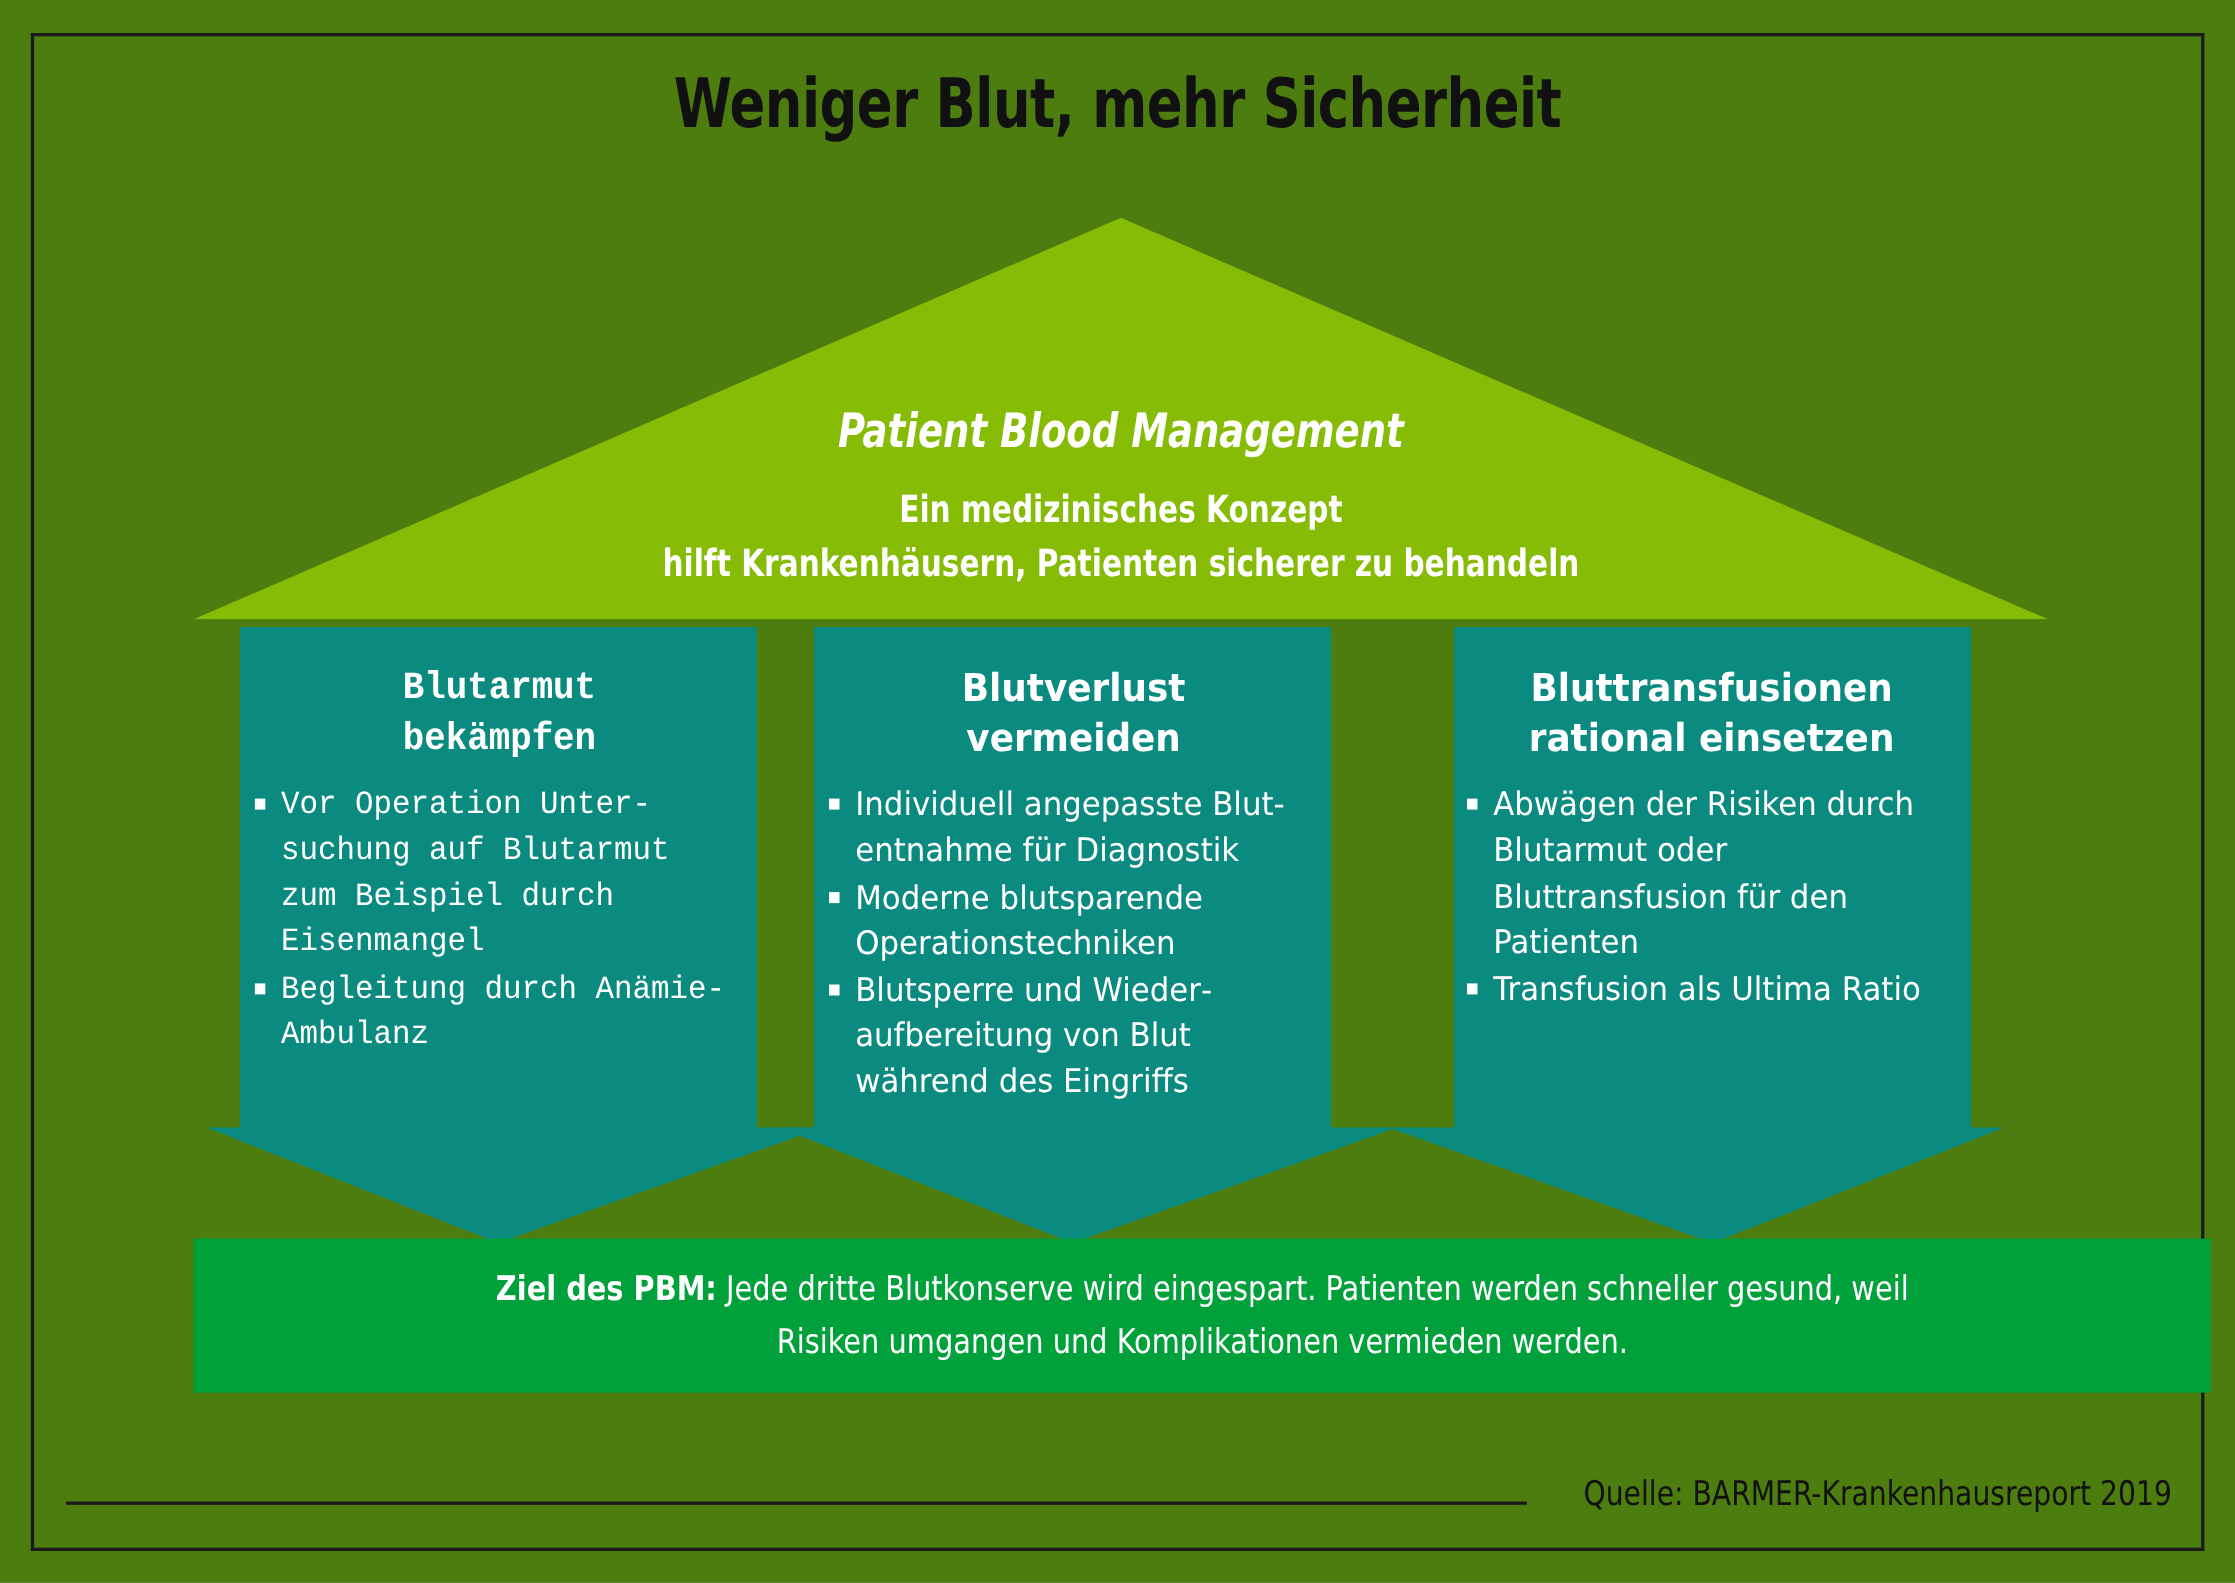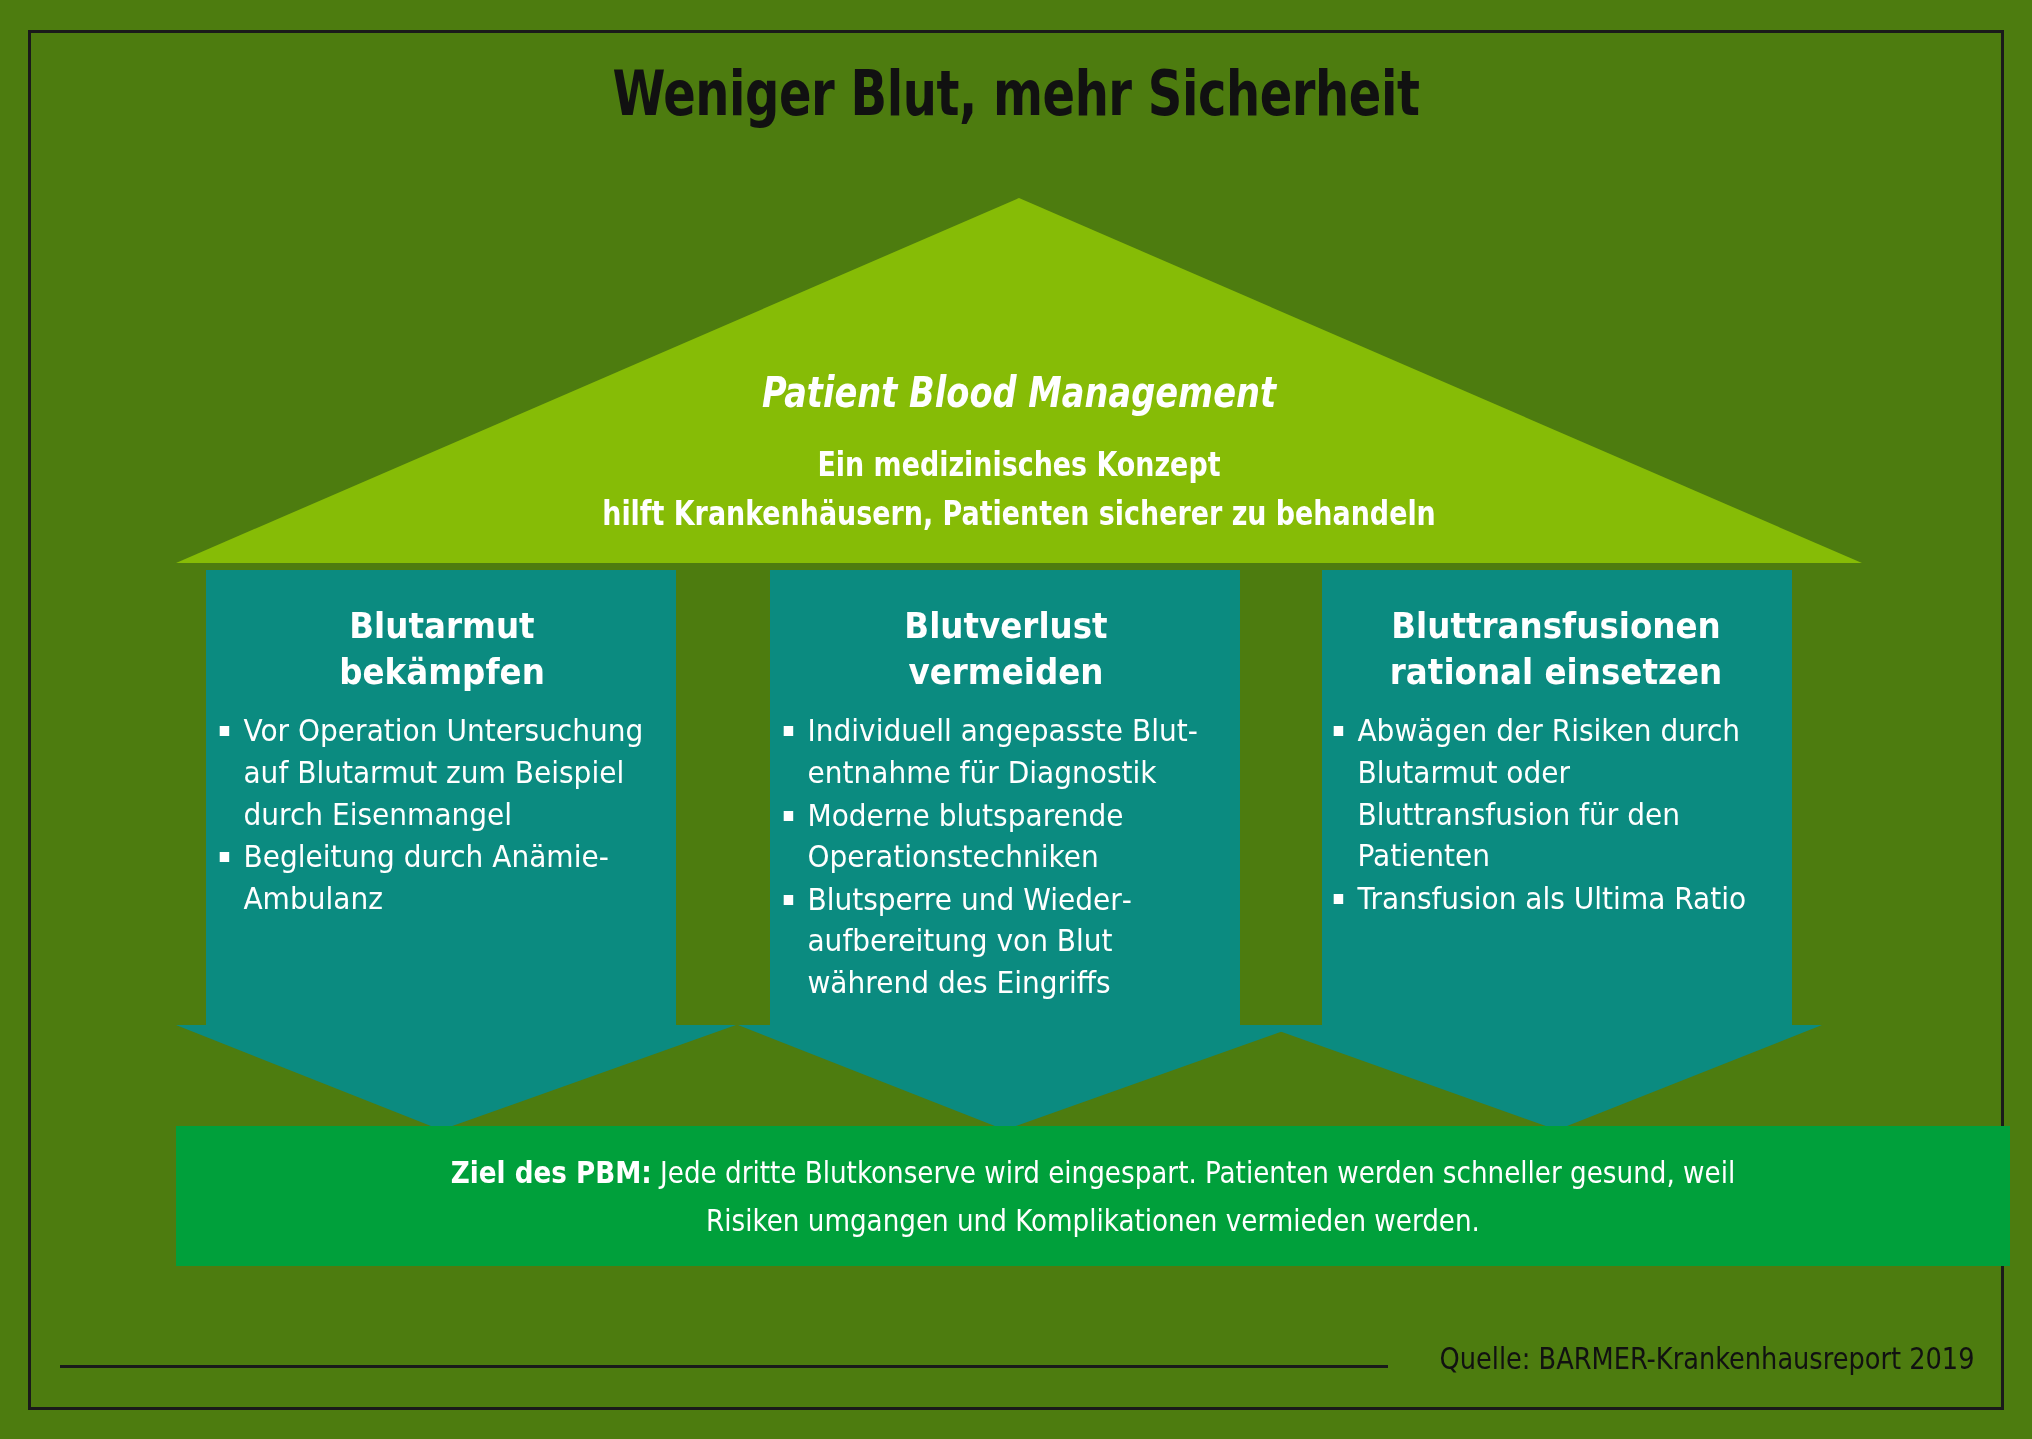--- a/index.html
+++ b/index.html
@@ -177,37 +177,37 @@
     </svg>
     <div class="roof-text">
       <div class="roof-title">Patient Blood Management</div>
       <div class="roof-sub">Ein medizinisches Konzept</div>
       <div class="roof-sub">hilft Krankenhäusern, Patienten sicherer zu behandeln</div>
     </div>
   </div>
 
   <div class="pillars">
 
-    <div class="pillar" style="left:0px;width:560px;">
+    <div class="pillar" style="left:12px;width:560px;font-family:Liberation Mono, monospace;">
       <svg class="pillar-shape" viewBox="0 0 560 560" preserveAspectRatio="none">
         <path d="M30,0 L500,0 L500,455 L560,455 L265,560 L0,455 L30,455 Z" fill="#0B8B80"></path>
       </svg>
       <div class="pillar-content" style="padding-left:34px;padding-right:62px;">
         <div class="pillar-head">
           <div>Blutarmut</div>
           <div>bekämpfen</div>
         </div>
         <ul class="bullets">
           <li>Vor Operation Unter­suchung auf Blutarmut zum Beispiel durch Eisenmangel</li>
           <li>Begleitung durch Anämie-Ambulanz</li>
         </ul>
       </div>
     </div>
 
-    <div class="pillar" style="left:562px;width:562px;">
+    <div class="pillar" style="left:532px;width:562px;">
       <svg class="pillar-shape" viewBox="0 0 562 560" preserveAspectRatio="none">
         <path d="M32,0 L502,0 L502,455 L562,455 L267,560 L0,455 L32,455 Z" fill="#0B8B80"></path>
       </svg>
       <div class="pillar-content" style="padding-left:36px;padding-right:62px;">
         <div class="pillar-head">
           <div>Blutverlust</div>
           <div>vermeiden</div>
         </div>
         <ul class="bullets">
           <li>Individuell angepasste Blut­entnahme für Diagnostik</li>

